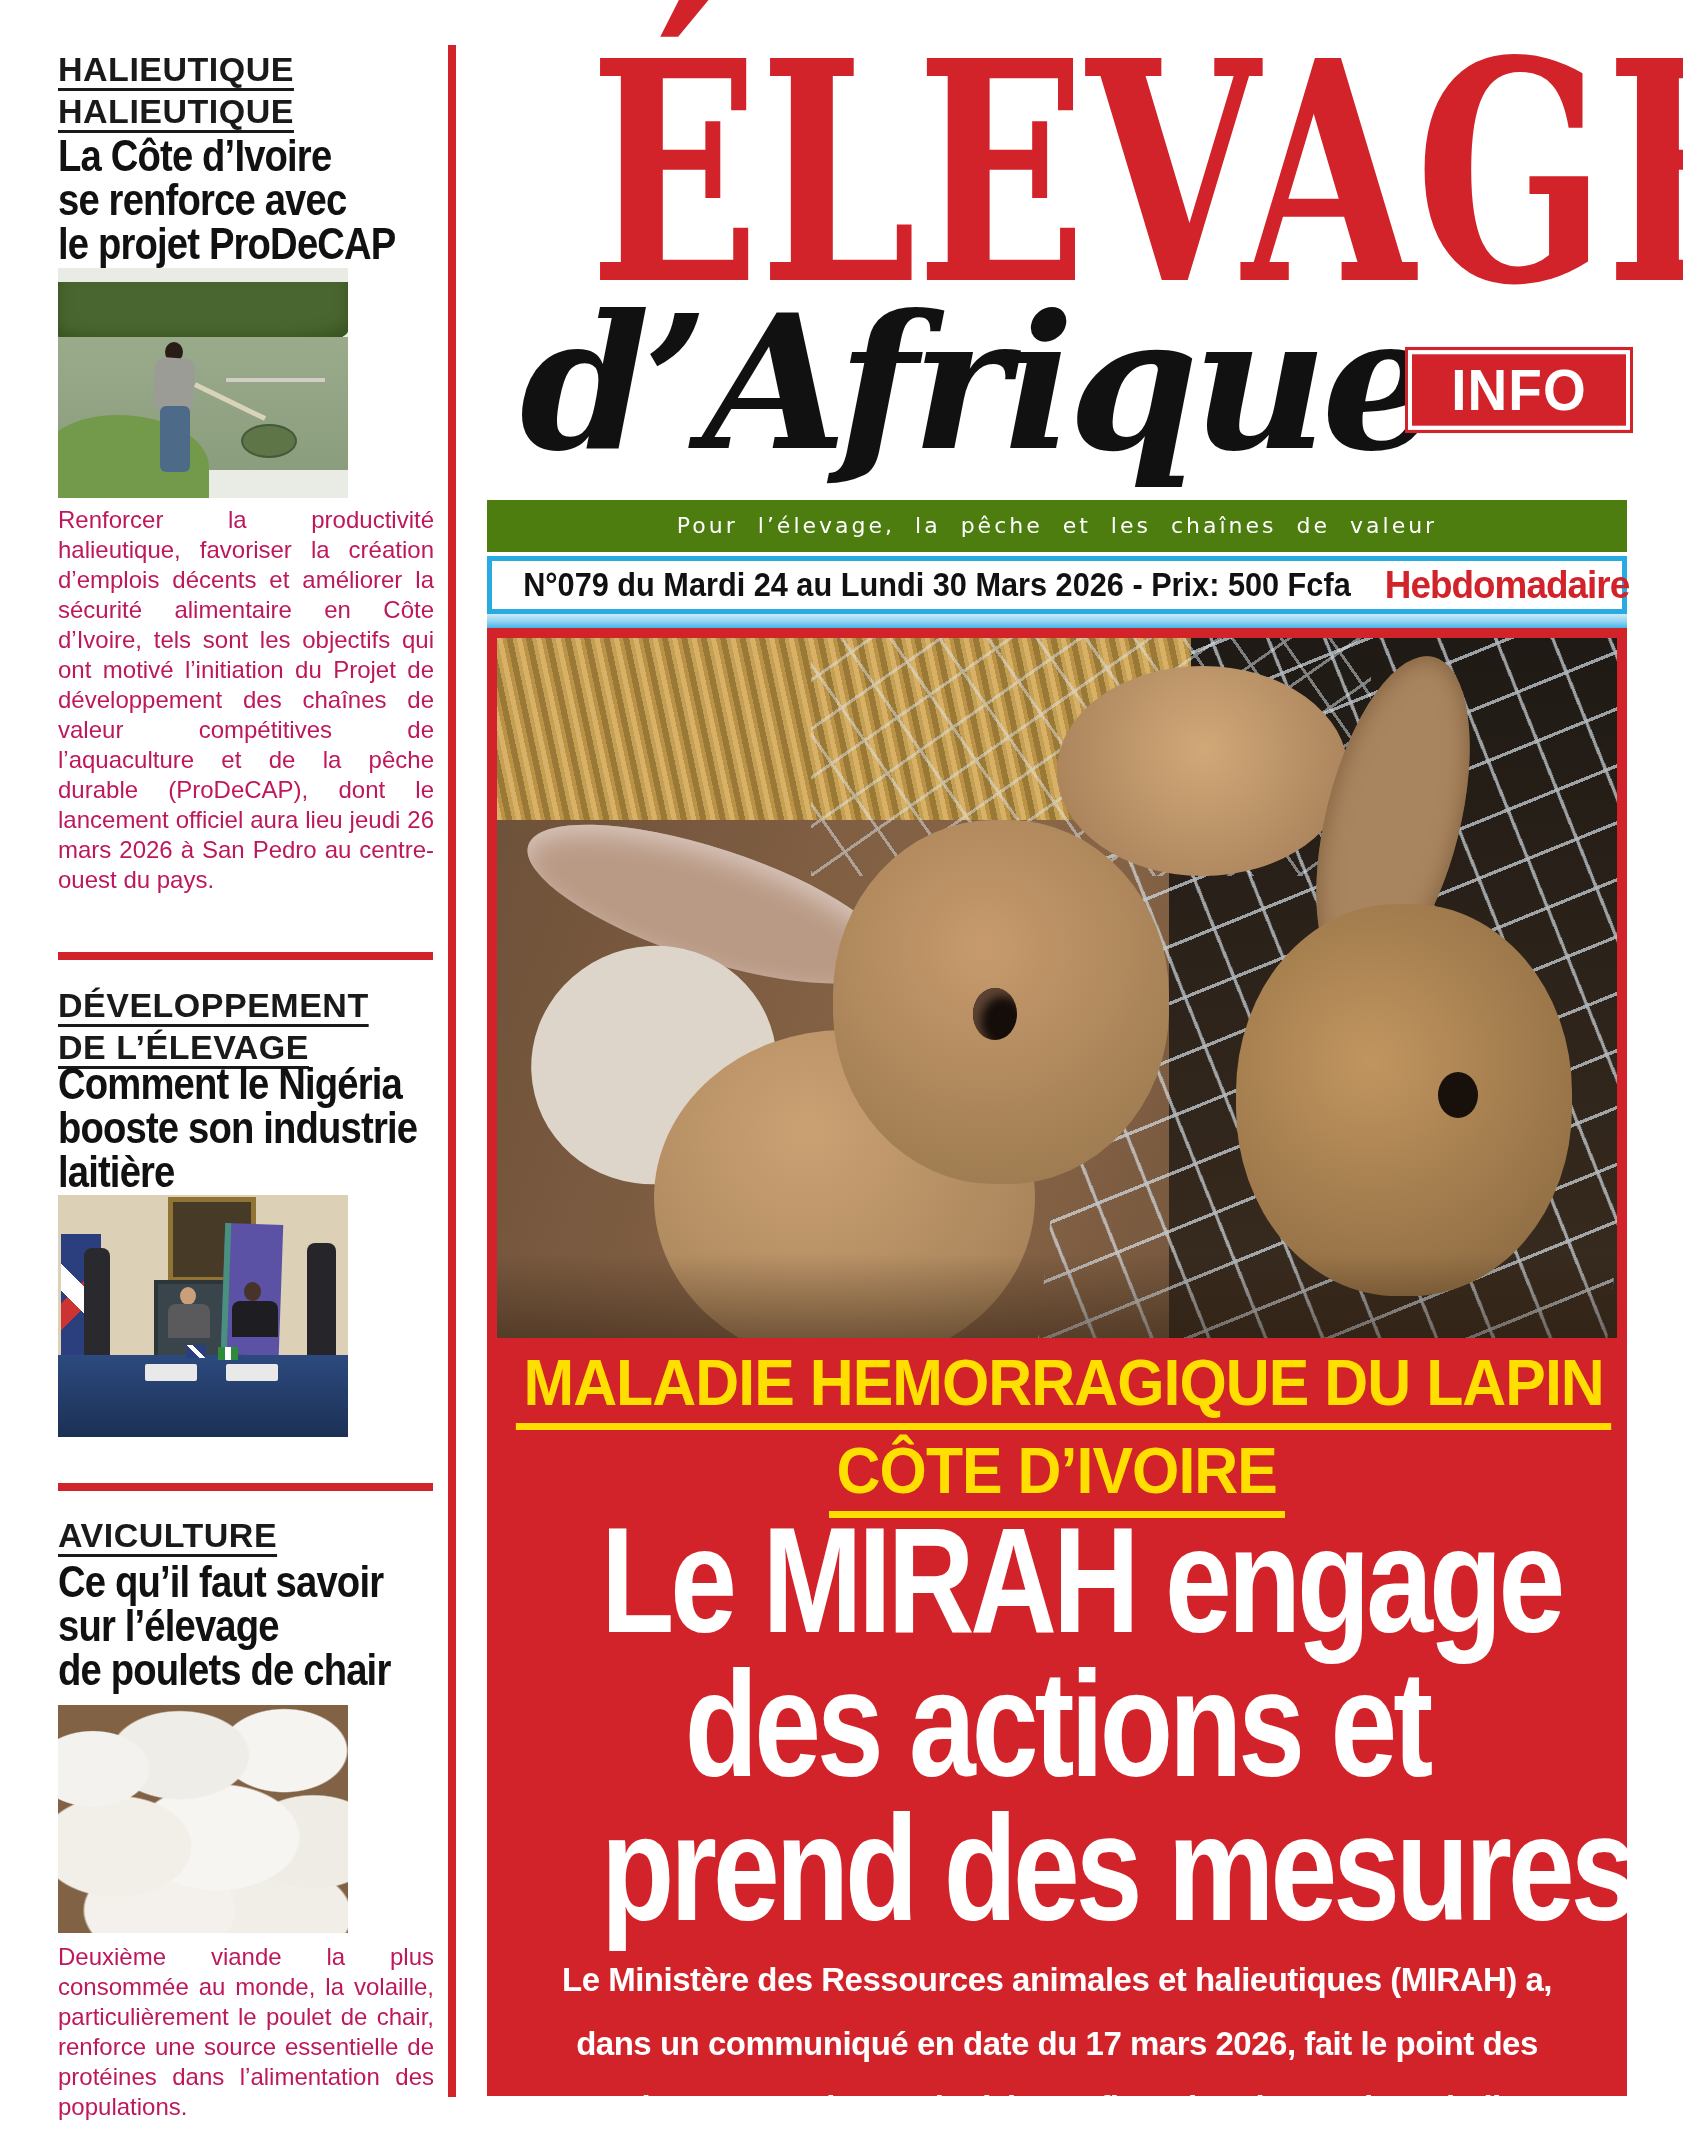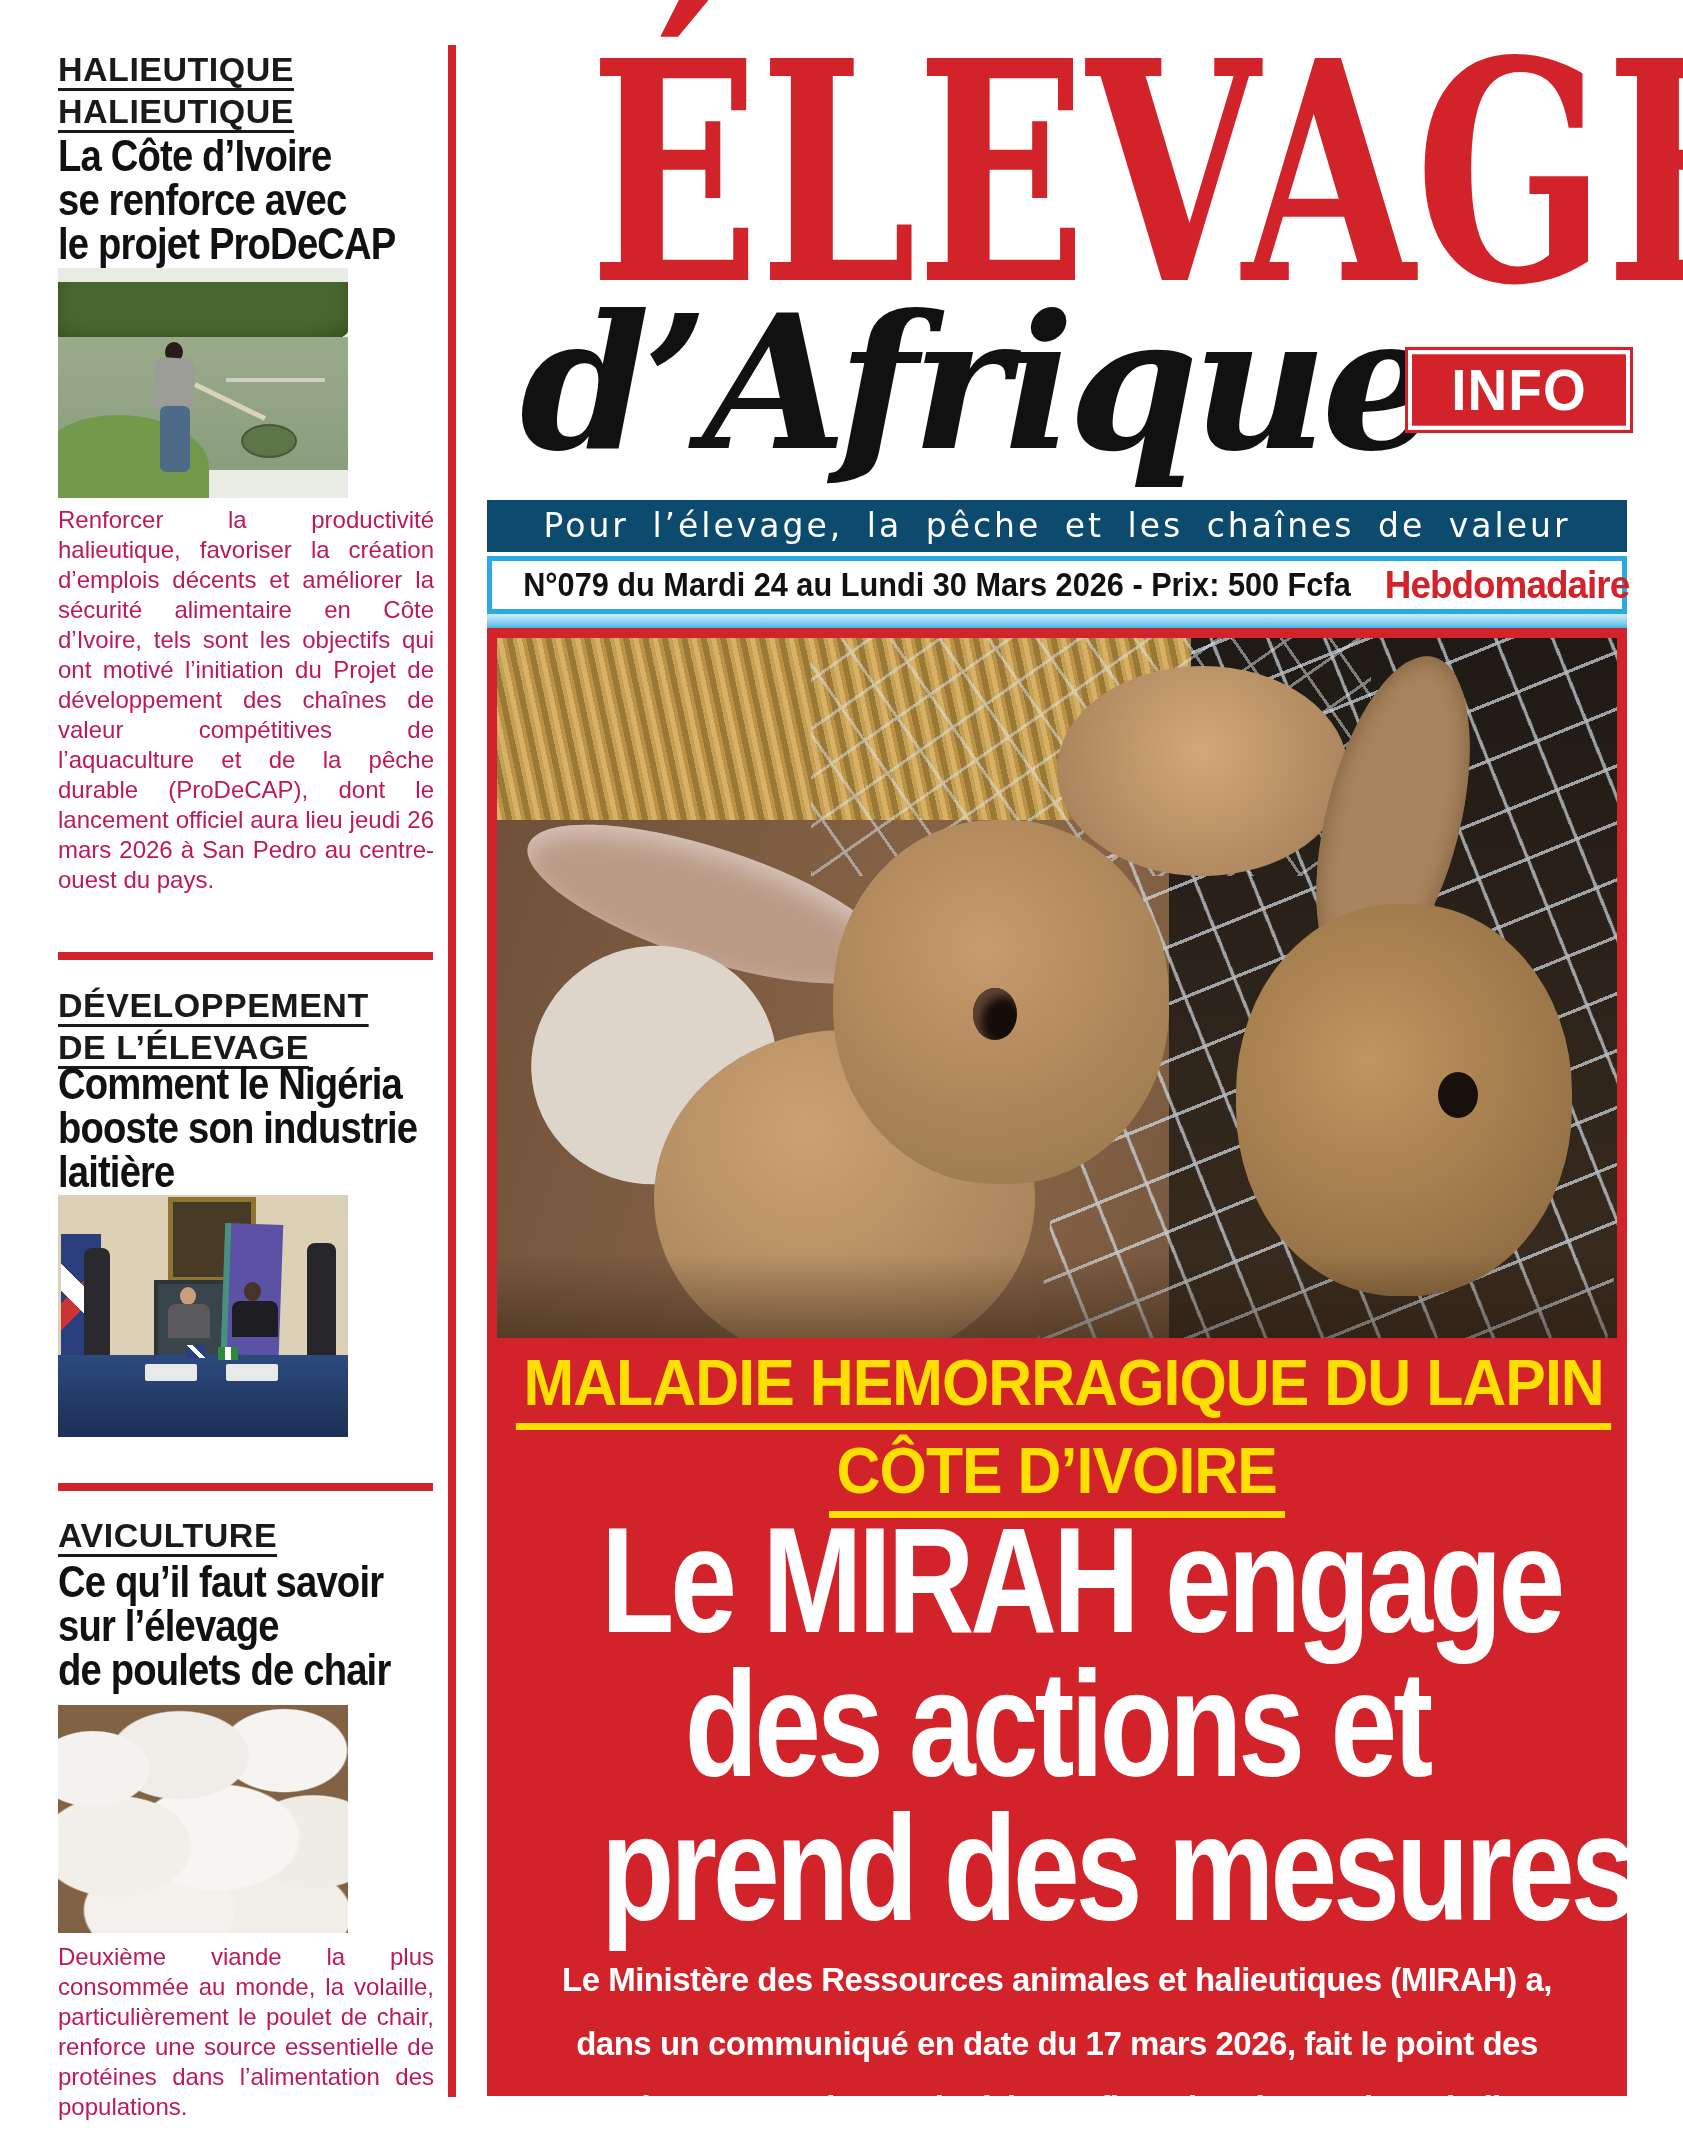--- a/index.html
+++ b/index.html
@@ -12,22 +12,22 @@
   .masthead-title{left:487px;top:28px;width:1140px;height:300px;color:#d2232a;
       font-family:"DejaVu Serif",serif;font-weight:bold;font-size:272px;line-height:300px;
       text-align:center;white-space:nowrap;transform:scale(0.82,1.12);transform-origin:center 62%;}
   .masthead-sub{left:520px;top:288px;color:#111111;font-family:"DejaVu Serif",serif;
       font-style:italic;font-weight:bold;font-size:186px;line-height:190px;white-space:nowrap;
       letter-spacing:-6px;}
   .info-badge{left:1408px;top:352px;width:222px;height:76px;background:#d2232a;
       border:4px solid #ffffff;box-shadow:0 0 0 3px #d2232a;box-sizing:border-box;
       display:flex;align-items:center;justify-content:center;color:#ffffff;
       font-weight:900;font-size:55px;letter-spacing:1px;transform:scaleY(1.05);}
-  .tagline-bar{left:487px;top:500px;width:1140px;height:52px;background:#0c4a6e;
-      color:#ffffff;font-family:"DejaVu Sans",sans-serif;font-size:33px;line-height:52px;
+  .tagline-bar{left:487px;top:500px;width:1140px;height:52px;background:#4d7c0f;
+      color:#ffffff;font-family:"DejaVu Sans",sans-serif;font-size:22px;line-height:52px;
       text-align:center;letter-spacing:3px;word-spacing:10px;white-space:nowrap;}
   .issue-bar{left:487px;top:556px;width:1140px;height:58px;box-sizing:border-box;
       border:5px solid #29abe2;background:#ffffff;display:flex;align-items:stretch;}
   .issue-text{flex:1;display:flex;align-items:center;justify-content:center;
       color:#111111;font-weight:bold;font-size:33px;white-space:nowrap;transform:scaleX(0.93);}
   .issue-divider{width:9px;background:#29abe2;}
   .frequency{width:250px;display:flex;align-items:center;justify-content:center;
       color:#d2232a;font-weight:900;font-size:38px;letter-spacing:-1px;transform:scaleX(0.97);}
   .blue-strip{left:487px;top:614px;width:1140px;height:14px;
       background:linear-gradient(180deg,#cfeaf8 0%,#8fd2f2 55%,#45b6e8 100%);}

